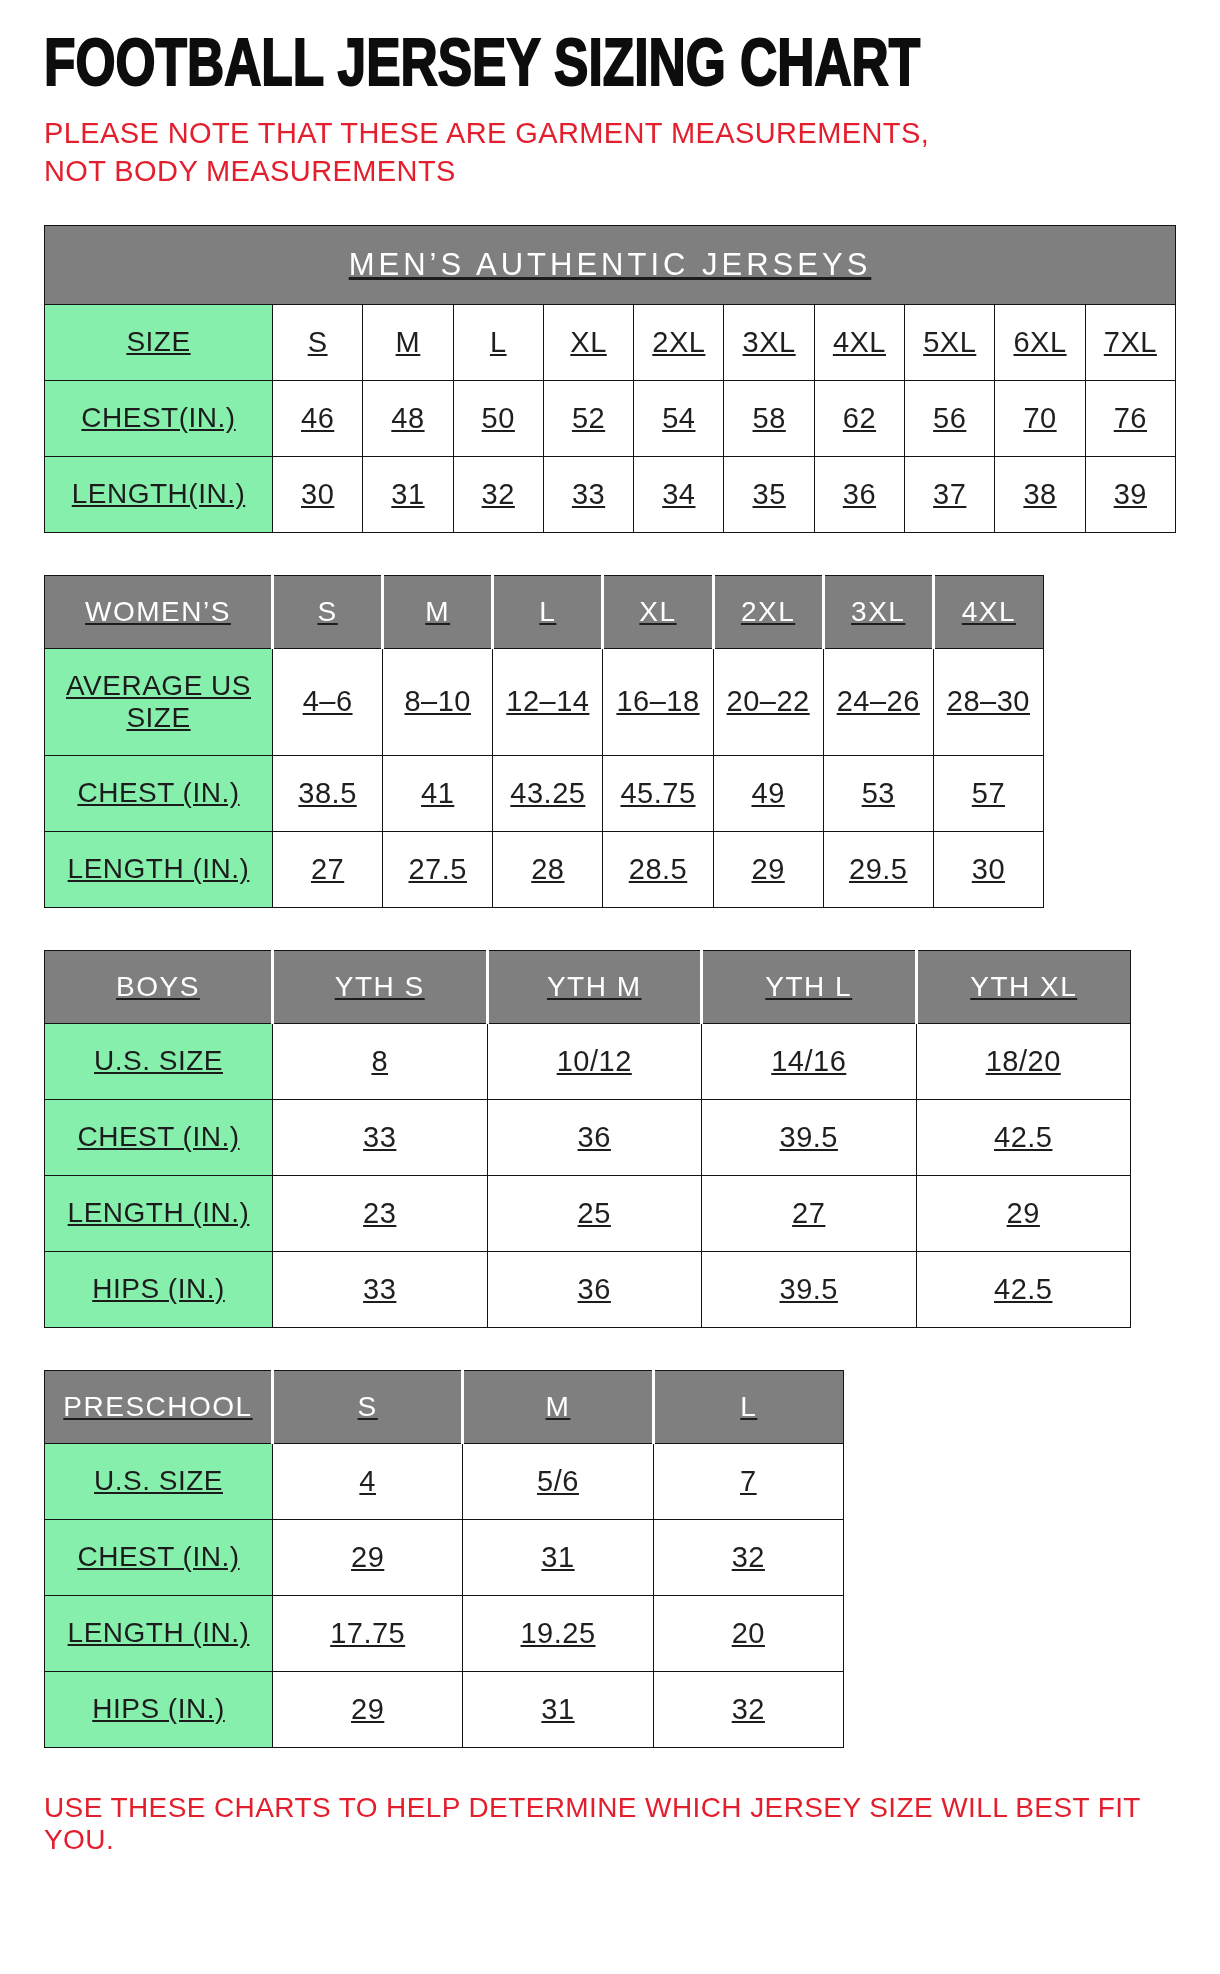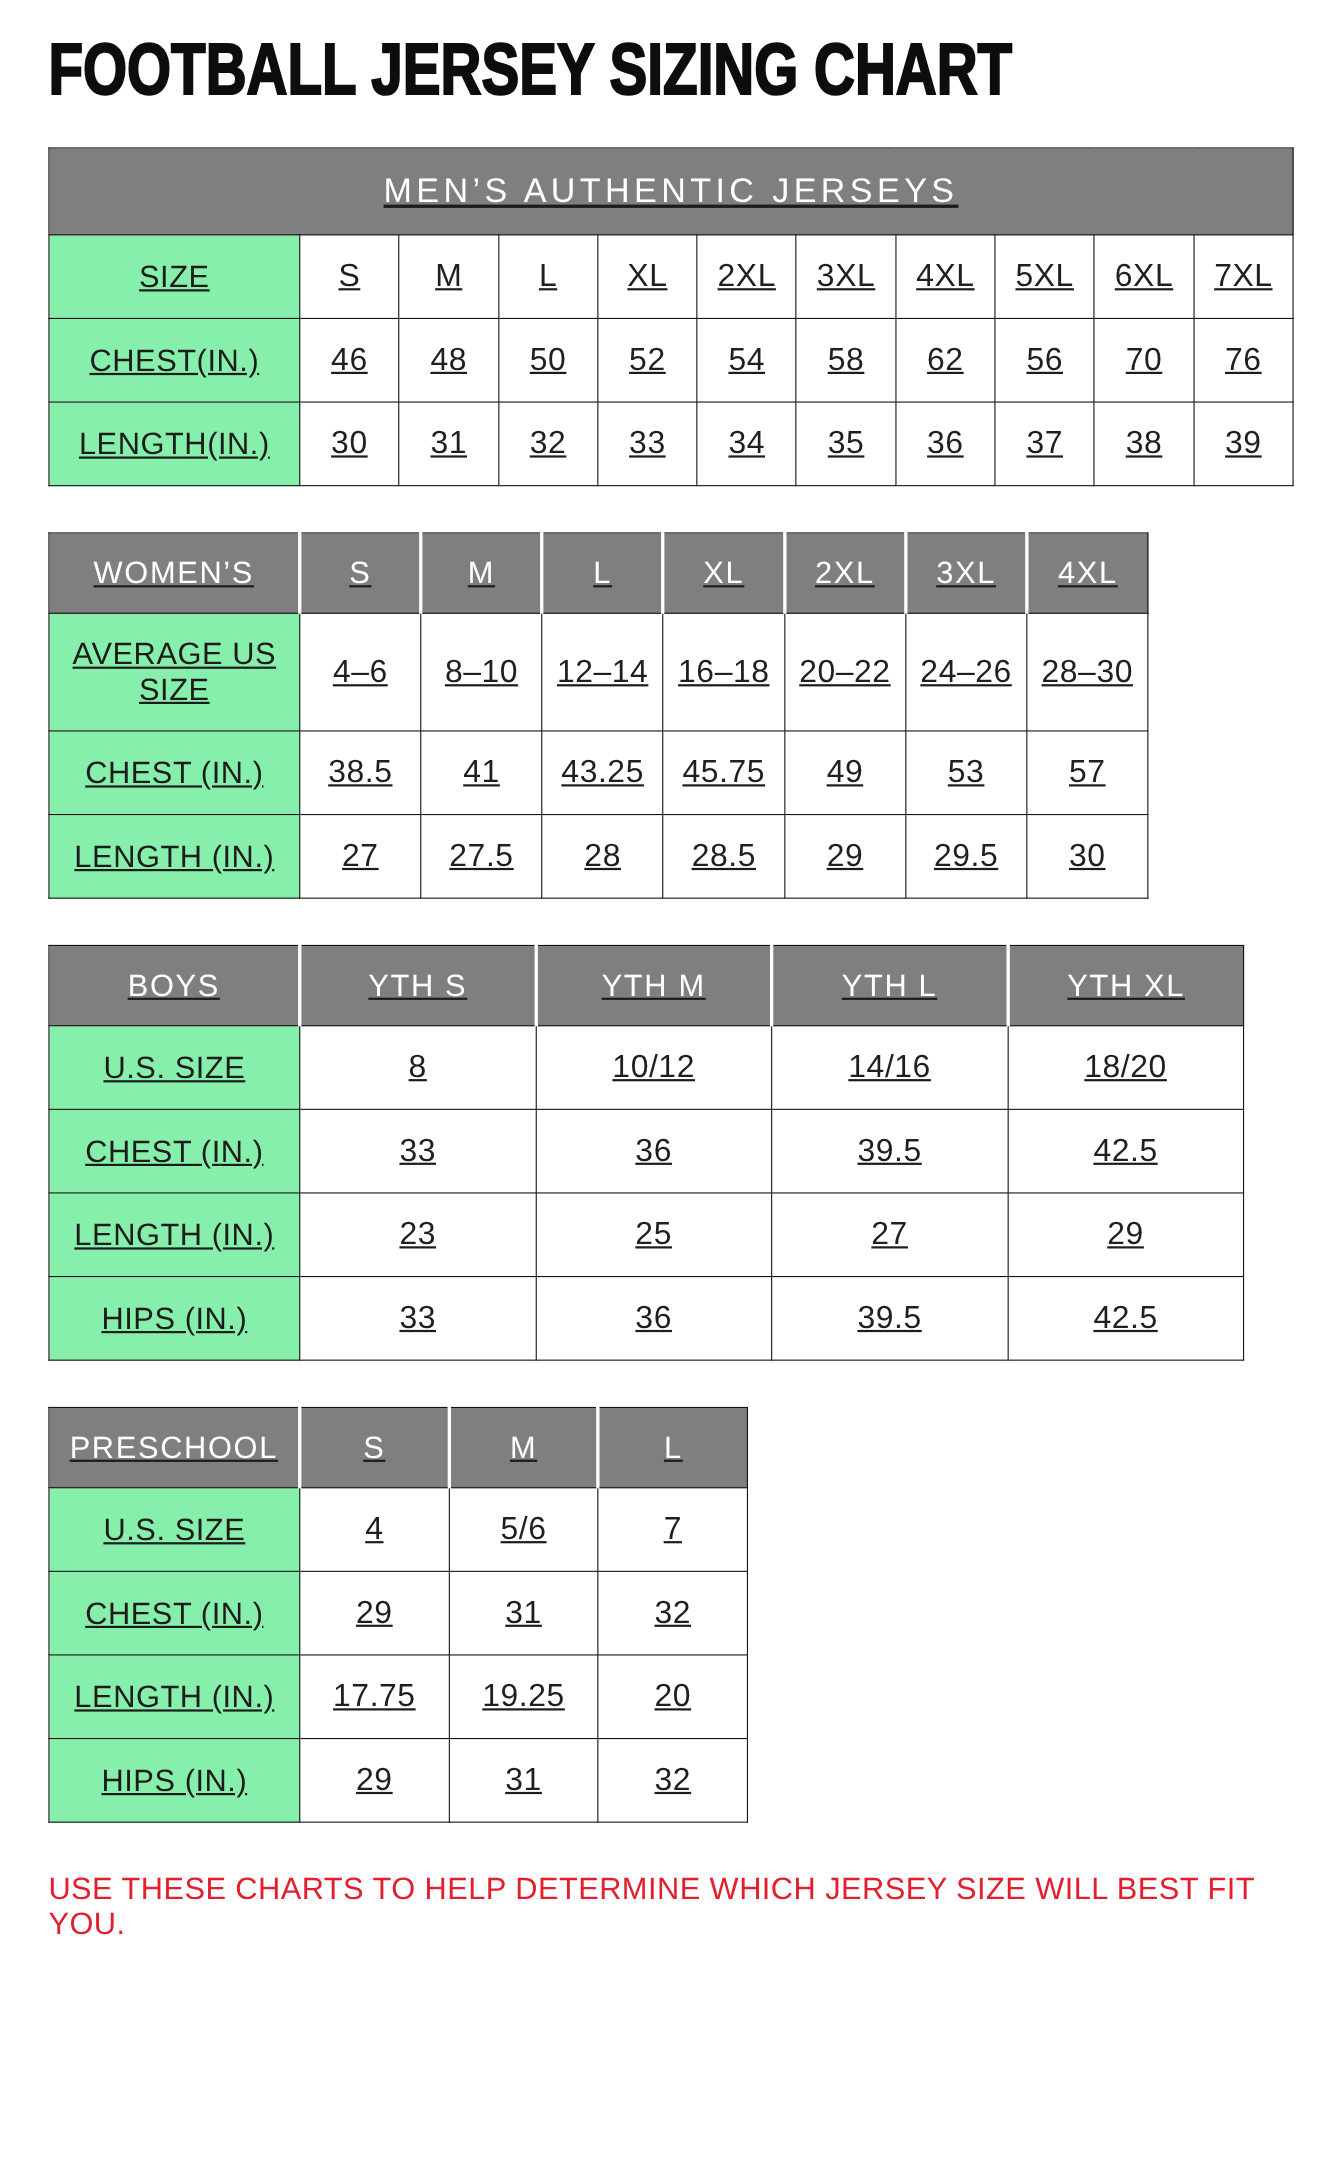--- a/index.html
+++ b/index.html
@@ -33,21 +33,21 @@
 
   table.sizing-table {
     border-collapse: collapse;
     table-layout: fixed;
     margin-top: 42px;
     text-decoration: underline;
   }
   table.mens      { width: 1132px; margin-top: 34px; }
   table.womens    { width: 1000px; }
   table.boys      { width: 1087px; }
-  table.preschool { width: 636px; }
+  table.preschool { width: 800px; }
   col.c-label { width: 228px; }
 
   th, td {
     border: 1px solid #141414;
     text-align: center;
     vertical-align: middle;
     font-weight: normal;
   }
 
   .table-title {
@@ -91,20 +91,21 @@
     letter-spacing: 0.4px;
   }
 </style>
 </head>
 <body>
 
 <div class="page">
 
   <h1 class="title">FOOTBALL JERSEY SIZING CHART</h1>
 
+  <p class="note">PLEASE NOTE THAT THESE ARE GARMENT MEASUREMENTS, NOT BODY MEASUREMENTS</p>
 
   <table class="sizing-table mens">
     <colgroup>
       <col class="c-label">
         <col>
         <col>
         <col>
         <col>
         <col>
         <col>

